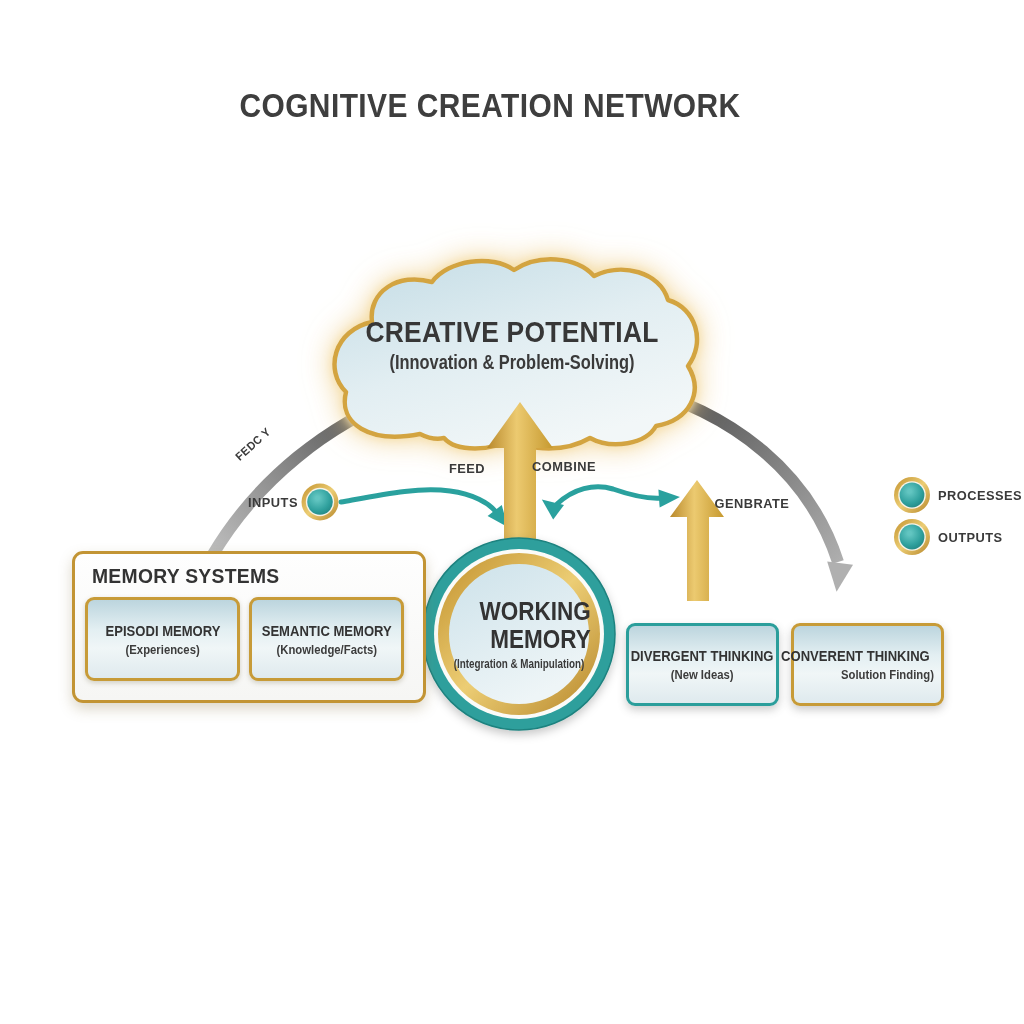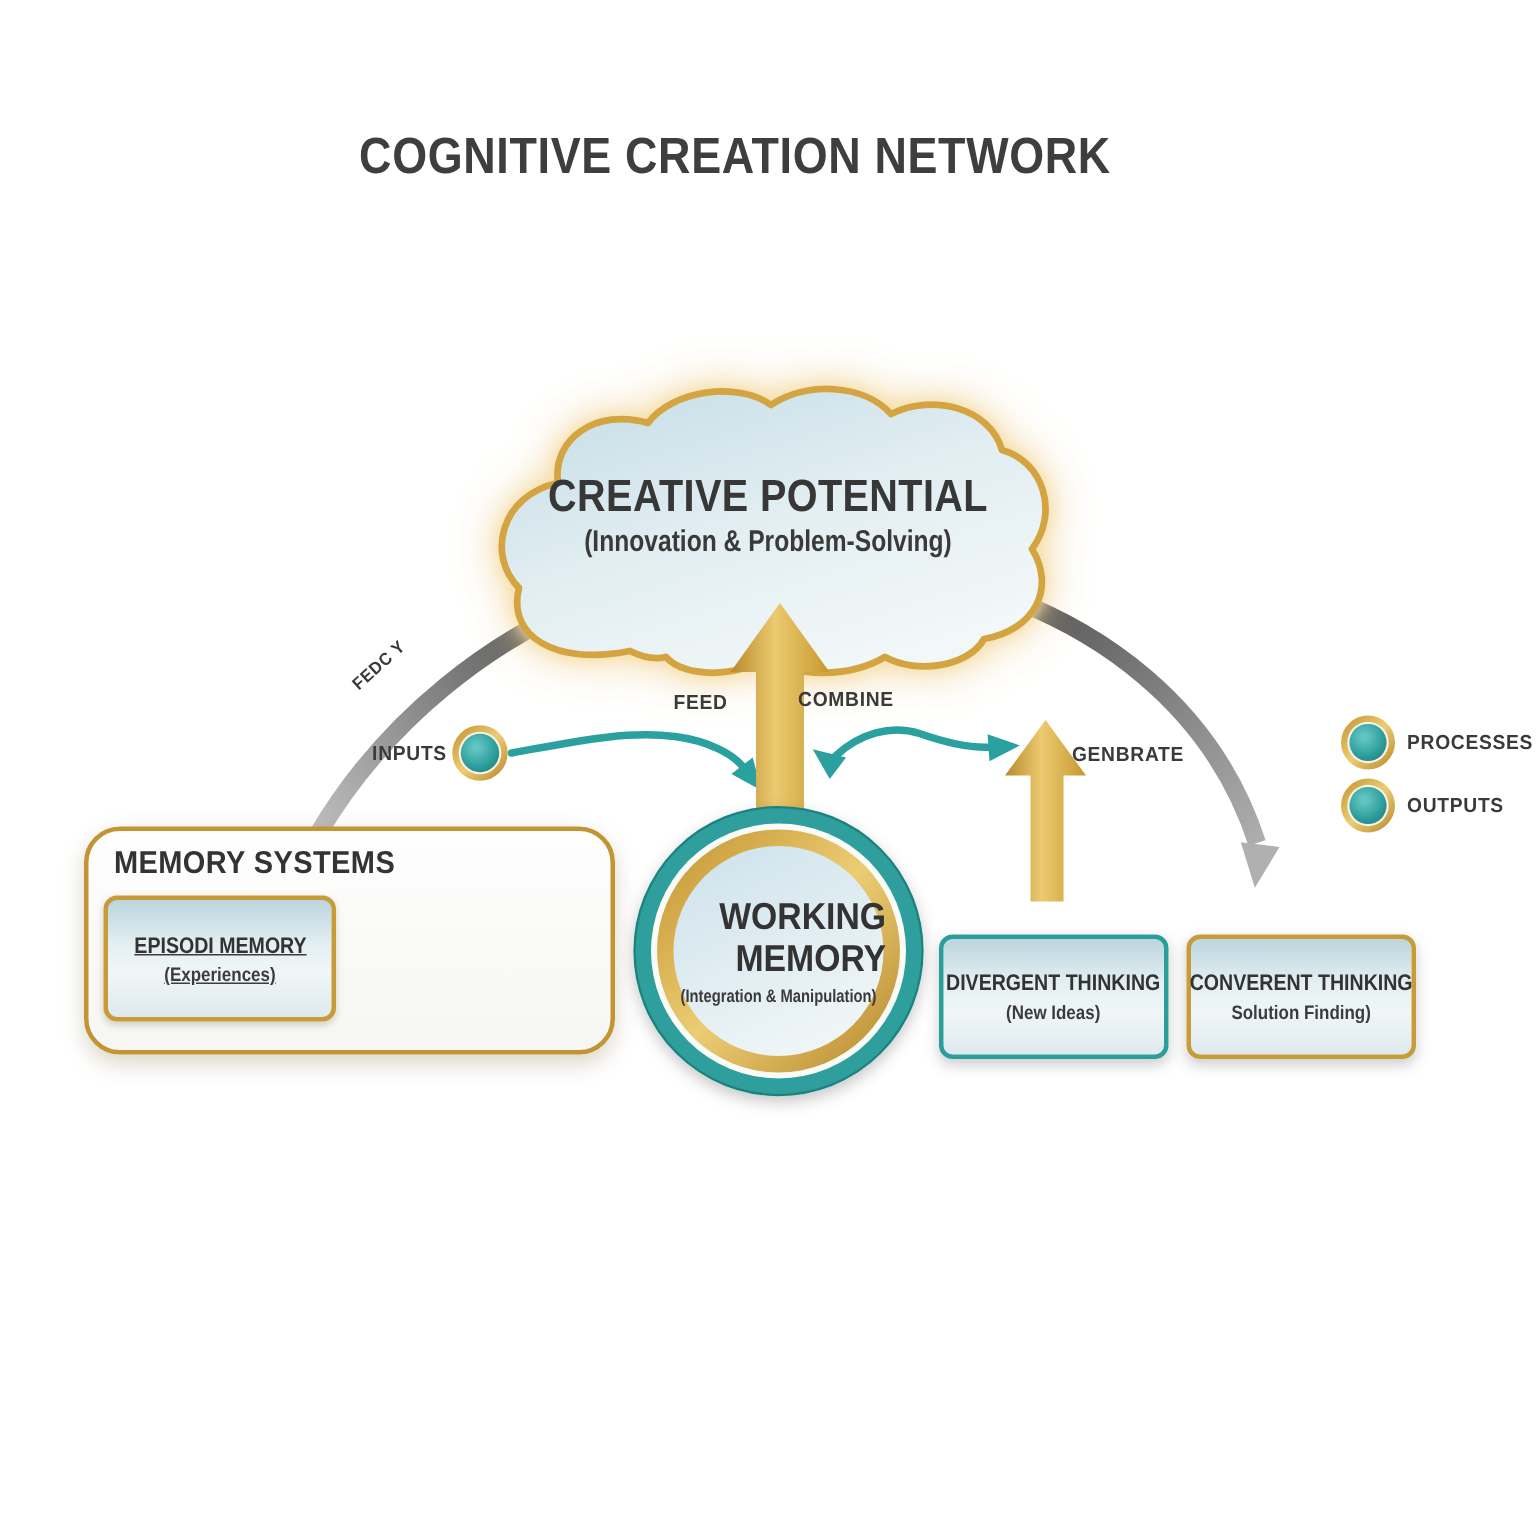--- a/index.html
+++ b/index.html
@@ -16,22 +16,22 @@
   .cloud-sub{font-size:20px;font-weight:700;color:#3a3a3a;transform:scaleX(.82);margin-top:2px;}
   .wm-text{left:519px;top:634px;text-align:right;position:absolute;z-index:3;
            transform:translate(-50%,-50%);}
   .wm-line{font-size:25px;font-weight:700;line-height:28px;color:#333;transform:scaleX(.9);}
   .wm-sub{font-size:12px;font-weight:700;color:#3a3a3a;margin-top:4px;transform:scaleX(.82);}
   .flow-label{font-size:13.5px;letter-spacing:.5px;transform:translate(-50%,-50%) scaleX(.95);}
   .legend-label{font-size:13.5px;letter-spacing:.5px;transform:translateY(-50%) scaleX(.95);
                 transform-origin:left center;}
   .feedback-label{left:253px;top:444px;font-size:11.5px;letter-spacing:.5px;
                   transform:translate(-50%,-50%) rotate(-42deg) scaleX(.95);}
-  .panel{position:absolute;left:56px;top:551px;width:348px;height:146px;z-index:2;
-         border:3px solid #c29434;border-radius:24px;
+  .panel{position:absolute;left:72px;top:551px;width:348px;height:146px;z-index:2;
+         border:3px solid #c29434;border-radius:11px;
          background:linear-gradient(180deg,#fefefe,#f6f6f4);
          box-shadow:0 6px 14px rgba(130,110,60,.28);}
   .panel-header{position:absolute;left:17px;top:10px;font-size:21px;font-weight:700;color:#333;
                 transform:scaleX(.92);transform-origin:left center;letter-spacing:.3px;}
   .subbox{position:absolute;width:149px;height:78px;border:3px solid #c79b38;border-radius:9px;
           background:linear-gradient(180deg,#bcd5de 0%,#e3eff2 38%,#f0f6f7 62%,#dfeaee 100%);
           display:flex;flex-direction:column;align-items:center;justify-content:center;
           box-shadow:0 2px 5px rgba(100,90,50,.25);}
   .tbox{position:absolute;top:599px;width:147px;height:77px;border-radius:9px;z-index:2;
         background:linear-gradient(180deg,#bcd5de 0%,#e3eff2 38%,#f0f6f7 62%,#dfeaee 100%);
@@ -142,31 +142,35 @@
     </g>
     <g>
       <circle cx="912" cy="537" r="18" fill="url(#goldRing)"></circle>
       <circle cx="912" cy="537" r="13.8" fill="#f7f3e8"></circle>
       <circle cx="912" cy="537" r="12.4" fill="url(#tealDot)"></circle>
     </g>
   </svg>
 
   <div class="panel">
     <div class="panel-header">MEMORY SYSTEMS</div>
-    <div class="subbox" style="left:10px;top:43px;text-decoration:underline;">
+    <div class="subbox" style="left:10px;top:43px;">
       <div class="box-title">EPISODI MEMORY</div>
       <div class="box-sub">(Experiences)</div>
+    </div>
+    <div class="subbox" style="left:174px;top:43px;">
+      <div class="box-title">SEMANTIC MEMORY</div>
+      <div class="box-sub">(Knowledge/Facts)</div>
     </div>
   </div>
 
   <div class="tbox teal-border" style="left:626px;">
     <div class="box-title">DIVERGENT THINKING</div>
     <div class="box-sub">(New Ideas)</div>
   </div>
-  <div class="tbox gold-border" style="left:791px;">
+  <div class="tbox gold-border" style="left:791px;align-items:flex-end;">
     <div class="box-title">CONVERENT THINKING</div>
     <div class="box-sub">Solution Finding)</div>
   </div>
 
   <div class="txt title">COGNITIVE CREATION NETWORK</div>
 
   <div class="cloud-text">
     <div class="cloud-title">CREATIVE POTENTIAL</div>
     <div class="cloud-sub">(Innovation &amp; Problem-Solving)</div>
   </div>

